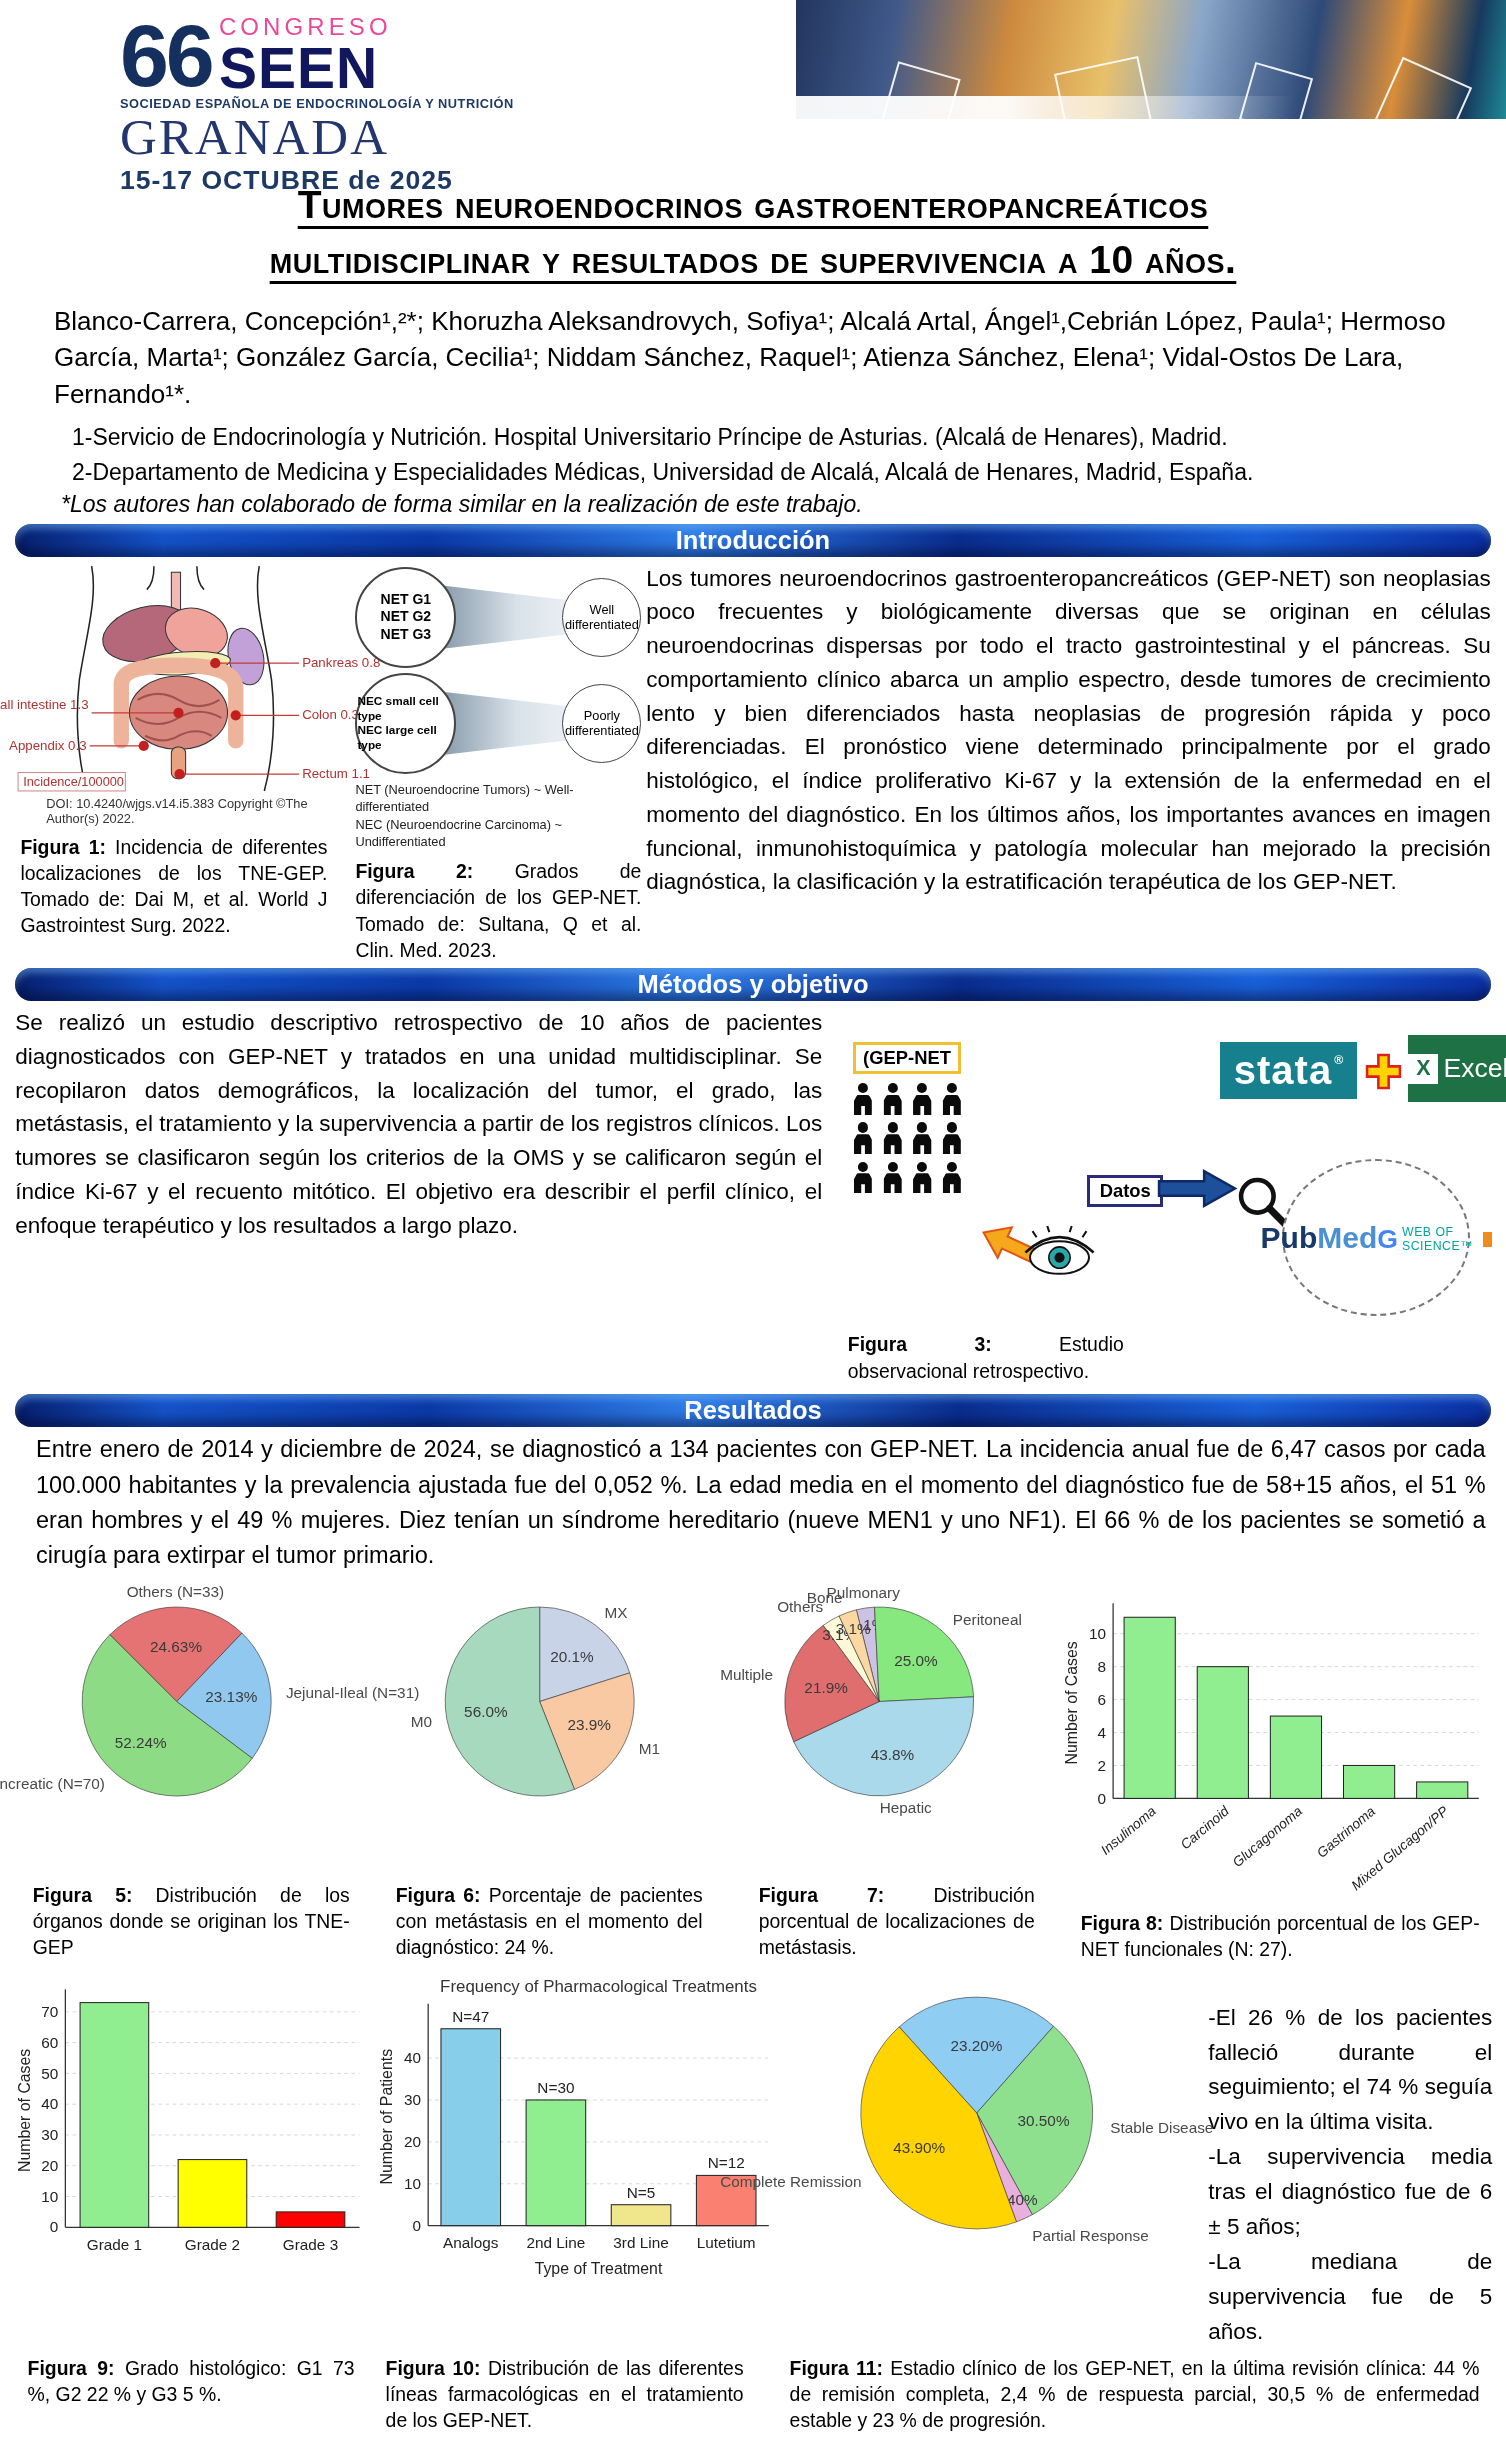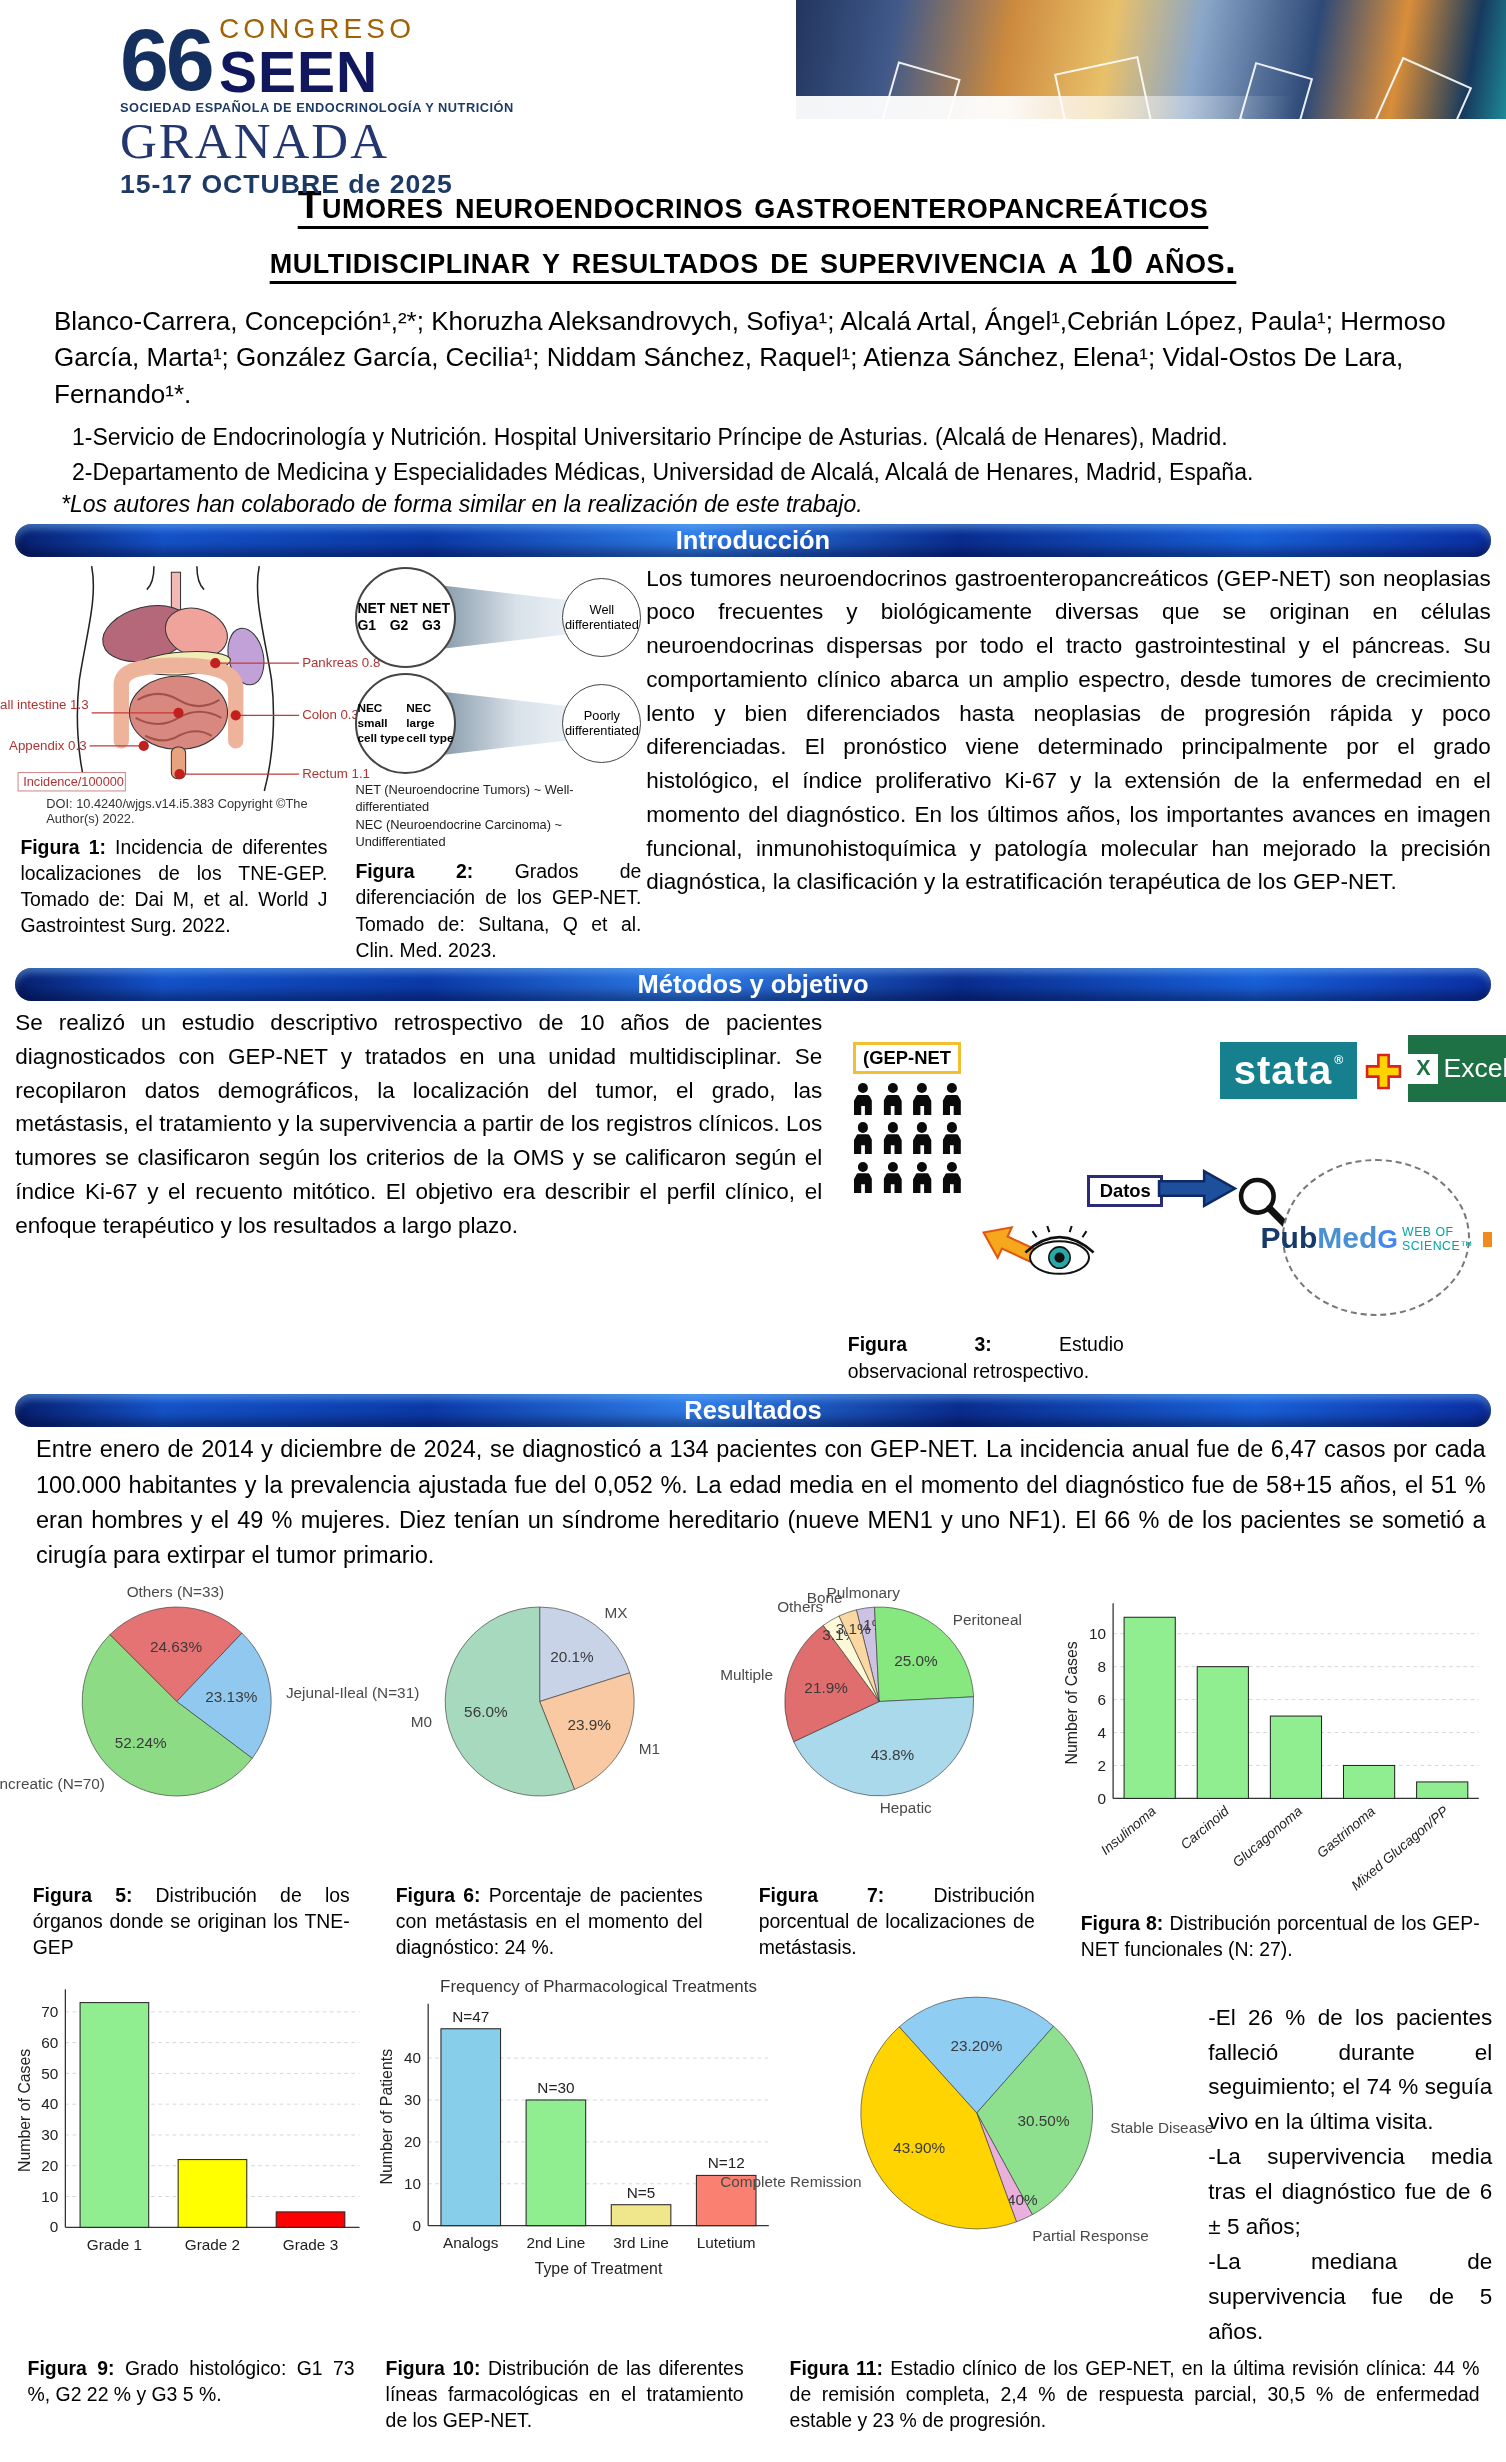--- a/index.html
+++ b/index.html
@@ -2,21 +2,21 @@
 <html style="font-size:8.2px"><head>
 <meta charset="utf-8">
 <style>
   html,body{margin:0;padding:0;background:#fff;}
   body{width:1506px;font-family:"Liberation Sans",sans-serif;color:#000;position:relative;}
   .hdr{position:relative;height:176px;}
   .logo{position:absolute;left:120px;top:9.2px;}
   .logo-row{display:flex;align-items:flex-end;}
   .logo-66{font-size:88px;font-weight:bold;color:#15305e;line-height:.9;letter-spacing:-3.1px;}
   .logo-col{margin-left:7.2px;margin-top:4.1px;}
-  .logo-congreso{font-size:28px;color:#a16207;letter-spacing:4.1px;}
+  .logo-congreso{font-size:24px;color:#ec4899;letter-spacing:4.1px;}
   .logo-seen{font-size:57px;font-weight:bold;color:#10175c;line-height:.95;letter-spacing:1px;}
   .logo-soc{font-size:12.8px;font-weight:bold;color:#1d3a66;margin-top:1px;letter-spacing:0.5px;text-align:right;}
   .logo-city{font-family:"Liberation Serif",serif;font-size:51px;color:#24366e;letter-spacing:2px;line-height:1.05;}
   .logo-dates{font-size:26.6px;font-weight:bold;color:#1d3a66;letter-spacing:1px;}
   .photo{position:absolute;right:0;top:0;width:710px;height:119px;overflow:hidden;
     background:linear-gradient(100deg,#22355e 0%,#40598a 14%,#cd8a3e 30%,#e8c06a 44%,#8aa6c8 56%,#2e4a78 72%,#d98e3a 84%,#173a5e 94%,#1d8a96 100%);}
   .tile{position:absolute;border:2px solid rgba(255,255,255,.9);transform:rotate(16deg);}
   .t1{width:61px;height:61px;left:92px;bottom:-15.3px;}
   .t2{width:82px;height:82px;left:266px;bottom:-31px;transform:rotate(-12deg);}
   .t3{width:56px;height:56px;left:450px;bottom:-10.2px;}
@@ -37,21 +37,21 @@
   .cols{display:flex;margin:0 15.3px;}
   .introL{width:628px;display:flex;}
   .fig1{width:337px;position:relative;}
   .fig2{width:286px;margin-left:3.1px;}
   .doi{font-size:12.8px;color:#333;margin:2px 0 0 31px;}
   .cap{font-size:19.4px;line-height:1.35;margin-top:8.2px;text-align:justify;}
   .cap b{font-weight:bold;}
   .introR{flex:1;margin-left:3px;font-size:22.5px;line-height:1.5;text-align:justify;}
   .pair{display:flex;align-items:center;margin:5.1px 0;}
   .bigcirc{width:97px;height:97px;border:2px solid #444;border-radius:50%;background:#fff;z-index:1;
-    display:flex;flex-direction:row;align-items:center;justify-content:center;font-size:14px;font-weight:bold;line-height:1.25;}
+    display:flex;flex-direction:column;align-items:center;justify-content:center;font-size:14px;font-weight:bold;line-height:1.25;}
   .smallcirc{width:77px;height:77px;border:1.5px solid #444;border-radius:50%;background:#fff;z-index:1;
     display:flex;flex-direction:column;align-items:center;justify-content:center;font-size:12.8px;line-height:1.2;}
   .beam{flex:1;height:77px;margin:0 -20.4px;z-index:0;
     background:linear-gradient(to right,#8195a5,#d9e2ea 55%,#eef3f7);
     clip-path:polygon(0 8%,100% 30%,100% 70%,0 92%);}
   .fig2 .notes{font-size:12.8px;color:#222;margin-top:7.2px;line-height:1.35;}
   .metL{width:807px;font-size:22.5px;line-height:1.5;text-align:justify;}
   .metR{flex:1;position:relative;height:327px;margin-left:10.2px;}
   .gepnet{position:absolute;left:20.4px;top:36px;border:3.1px solid #f0c030;padding:2px 7.2px;font-weight:bold;font-size:18.4px;}
   .persons{position:absolute;left:20.4px;top:77px;display:grid;grid-template-columns:repeat(4,24.5px);grid-gap:7.2px 5.1px;}

